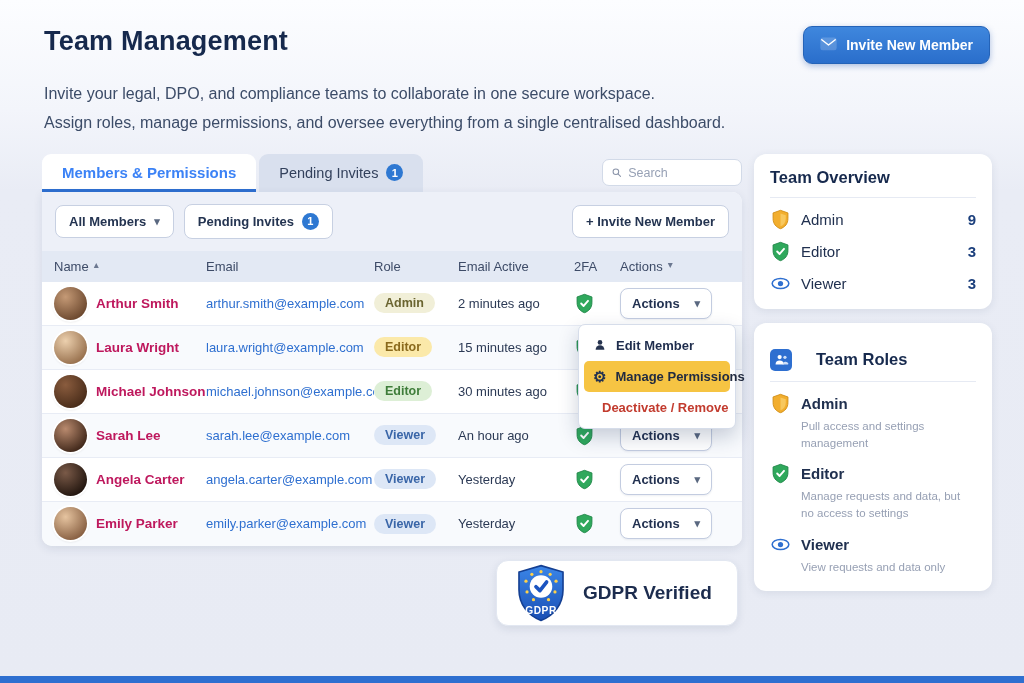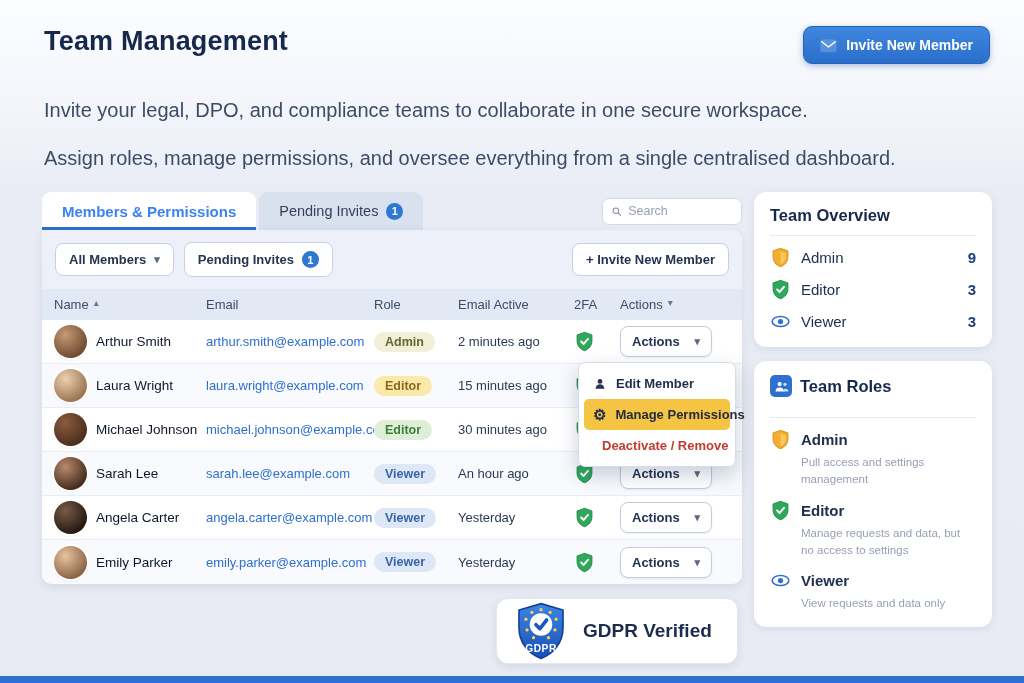--- a/index.html
+++ b/index.html
@@ -5,25 +5,25 @@
   * { margin:0; padding:0; box-sizing:border-box; }
   html,body { width:1024px; height:683px; }
   body { font-family:"Liberation Sans", sans-serif; }
   .page { position:relative; width:1024px; height:683px; overflow:hidden;
           background:linear-gradient(180deg,#fcfdff 0%, #f3f5fb 16%, #e9ecf5 28%, #e8ebf4 100%); }
   .footer-bar { position:absolute; left:0; bottom:0; width:100%; height:7px; background:#2e6fd0; z-index:1; }
 
   
   .header { display:flex; justify-content:space-between; align-items:flex-start; padding:26px 34px 0 44px; }
   .header h1 { font-size:27px; font-weight:bold; color:#16294d; letter-spacing:.2px; }
-  .btn-primary { display:flex; align-items:flex-end; gap:9px; background:linear-gradient(180deg,#3f87dd,#2a6ecb);
+  .btn-primary { display:flex; align-items:flex-start; gap:9px; background:linear-gradient(180deg,#3f87dd,#2a6ecb);
                  border:1px solid #2463b8; color:#fff; font-size:14px; font-weight:bold; padding:10px 16px;
                  border-radius:9px; cursor:pointer; box-shadow:0 2px 6px rgba(30,80,170,.35); font-family:inherit; }
   .subtitles { padding:16px 44px 0 44px; }
-  .subtitle { font-size:20px; color:#3c4c68; line-height:1.8;margin-top:12px; }
+  .subtitle { font-size:16px; color:#3c4c68; line-height:1.8; }
 
   
   .content { display:flex; gap:12px; padding:16px 32px 0 42px; align-items:flex-start; }
   .main-col { width:700px; flex:0 0 700px; }
   .side-col { flex:1; display:flex; flex-direction:column; gap:14px; position:relative; z-index:2; }
 
   
   .tabs-row { display:flex; align-items:stretch; height:38px; }
   .tab { display:flex; align-items:center; gap:8px; padding:0 20px; font-size:15px; border-radius:9px 9px 0 0; cursor:pointer; }
   .tab.active { background:#fff; color:#3b82f6; font-weight:bold; box-shadow:inset 0 -3px 0 #2e6fd0;align-items:center; }
@@ -52,21 +52,21 @@
   .col-name { width:152px; }
   .col-email { width:168px; overflow:hidden; white-space:nowrap; }
   .col-role { width:84px; }
   .col-last { width:112px; }
   .col-2fa { width:50px; display:flex; justify-content:flex-start; padding-left:4px; }
   .col-actions { width:106px; position:relative; }
   .trow { height:44px; background:#fff; border-bottom:1px solid #e8ecf5; font-size:13px; color:#2c3a55; }
   .trow:nth-child(even) { background:#f8fafd; }
   .trow:last-child { border-bottom:none; border-radius:0 0 10px 10px; }
   .cell-name { display:flex; align-items:center; gap:9px; }
-  .nm { font-size:13.5px; font-weight:normal; color:#0f172a; white-space:nowrap; }
+  .nm { font-size:13.5px; font-weight:bold; color:#be185d; white-space:nowrap; }
   .avatar { width:33px; height:33px; border-radius:50%; flex:0 0 33px; box-shadow:0 0 0 2px #fff, 0 1px 3px rgba(0,0,0,.25); }
   .av1 { background:radial-gradient(circle at 35% 30%, #c59a76, #6e4a30 75%); }
   .av2 { background:radial-gradient(circle at 35% 30%, #ecd0ae, #9a7350 75%); }
   .av3 { background:radial-gradient(circle at 35% 30%, #8a5c3e, #4a2d1a 75%); }
   .av4 { background:radial-gradient(circle at 35% 30%, #b98a6e, #432a1c 75%); }
   .av5 { background:radial-gradient(circle at 35% 30%, #7a5a48, #241710 75%); }
   .av6 { background:radial-gradient(circle at 35% 30%, #e6c4a0, #8a6244 75%); }
   .email-link { color:#2e6fd0; text-decoration:none; cursor:pointer; }
   .pill { display:inline-block; padding:3px 11px; border-radius:12px; font-size:12.5px; font-weight:bold; }
   .pill-admin { background:#f1efd8; color:#6a6430; }
@@ -92,21 +92,21 @@
                background:#fff; border:1px solid #e2e7f1; border-radius:12px; padding:0 18px;
                box-shadow:0 3px 8px rgba(30,50,90,.10); position:relative; z-index:2; }
   .gdpr-label { font-size:19px; font-weight:bold; color:#1c2c4e; }
 
   
   .card { background:#fff; border-radius:12px; box-shadow:0 2px 8px rgba(30,50,90,.09); padding:14px 16px 15px 16px; }
   .card-title { font-size:16.5px; font-weight:bold; color:#16294d; padding-bottom:10px; border-bottom:1px solid #e6eaf3; }
   .stat-row { display:flex; align-items:center; gap:10px; padding:11px 0 0 0; }
   .stat-label { font-size:15px; color:#20304f; flex:1; }
   .stat-count { font-size:15px; font-weight:bold; color:#1b3f7c; }
-  .roles-head { display:flex; align-items:center; gap:8px; padding-bottom:20px; border-bottom:1px solid #e6eaf3; }
+  .roles-head { display:flex; align-items:center; gap:24px; padding-bottom:10px; border-bottom:1px solid #e6eaf3;margin-top:12px; }
   .roles-head .card-title { border:none; padding:0; }
   .role-item { padding-top:11px; }
   .role-line { display:flex; align-items:center; gap:10px; }
   .role-name { font-size:15px; font-weight:bold; color:#20304f; }
   .role-desc { font-size:11.5px; color:#97a0b4; line-height:1.5; margin:4px 0 0 31px; }
   .sq-icon { width:22px; height:22px; border-radius:5px; background:#2e6fd0; display:flex; align-items:center; justify-content:center; }
   .icon20 { width:21px; height:21px; flex:0 0 21px; }
 </style>
 </head>
 <body>

